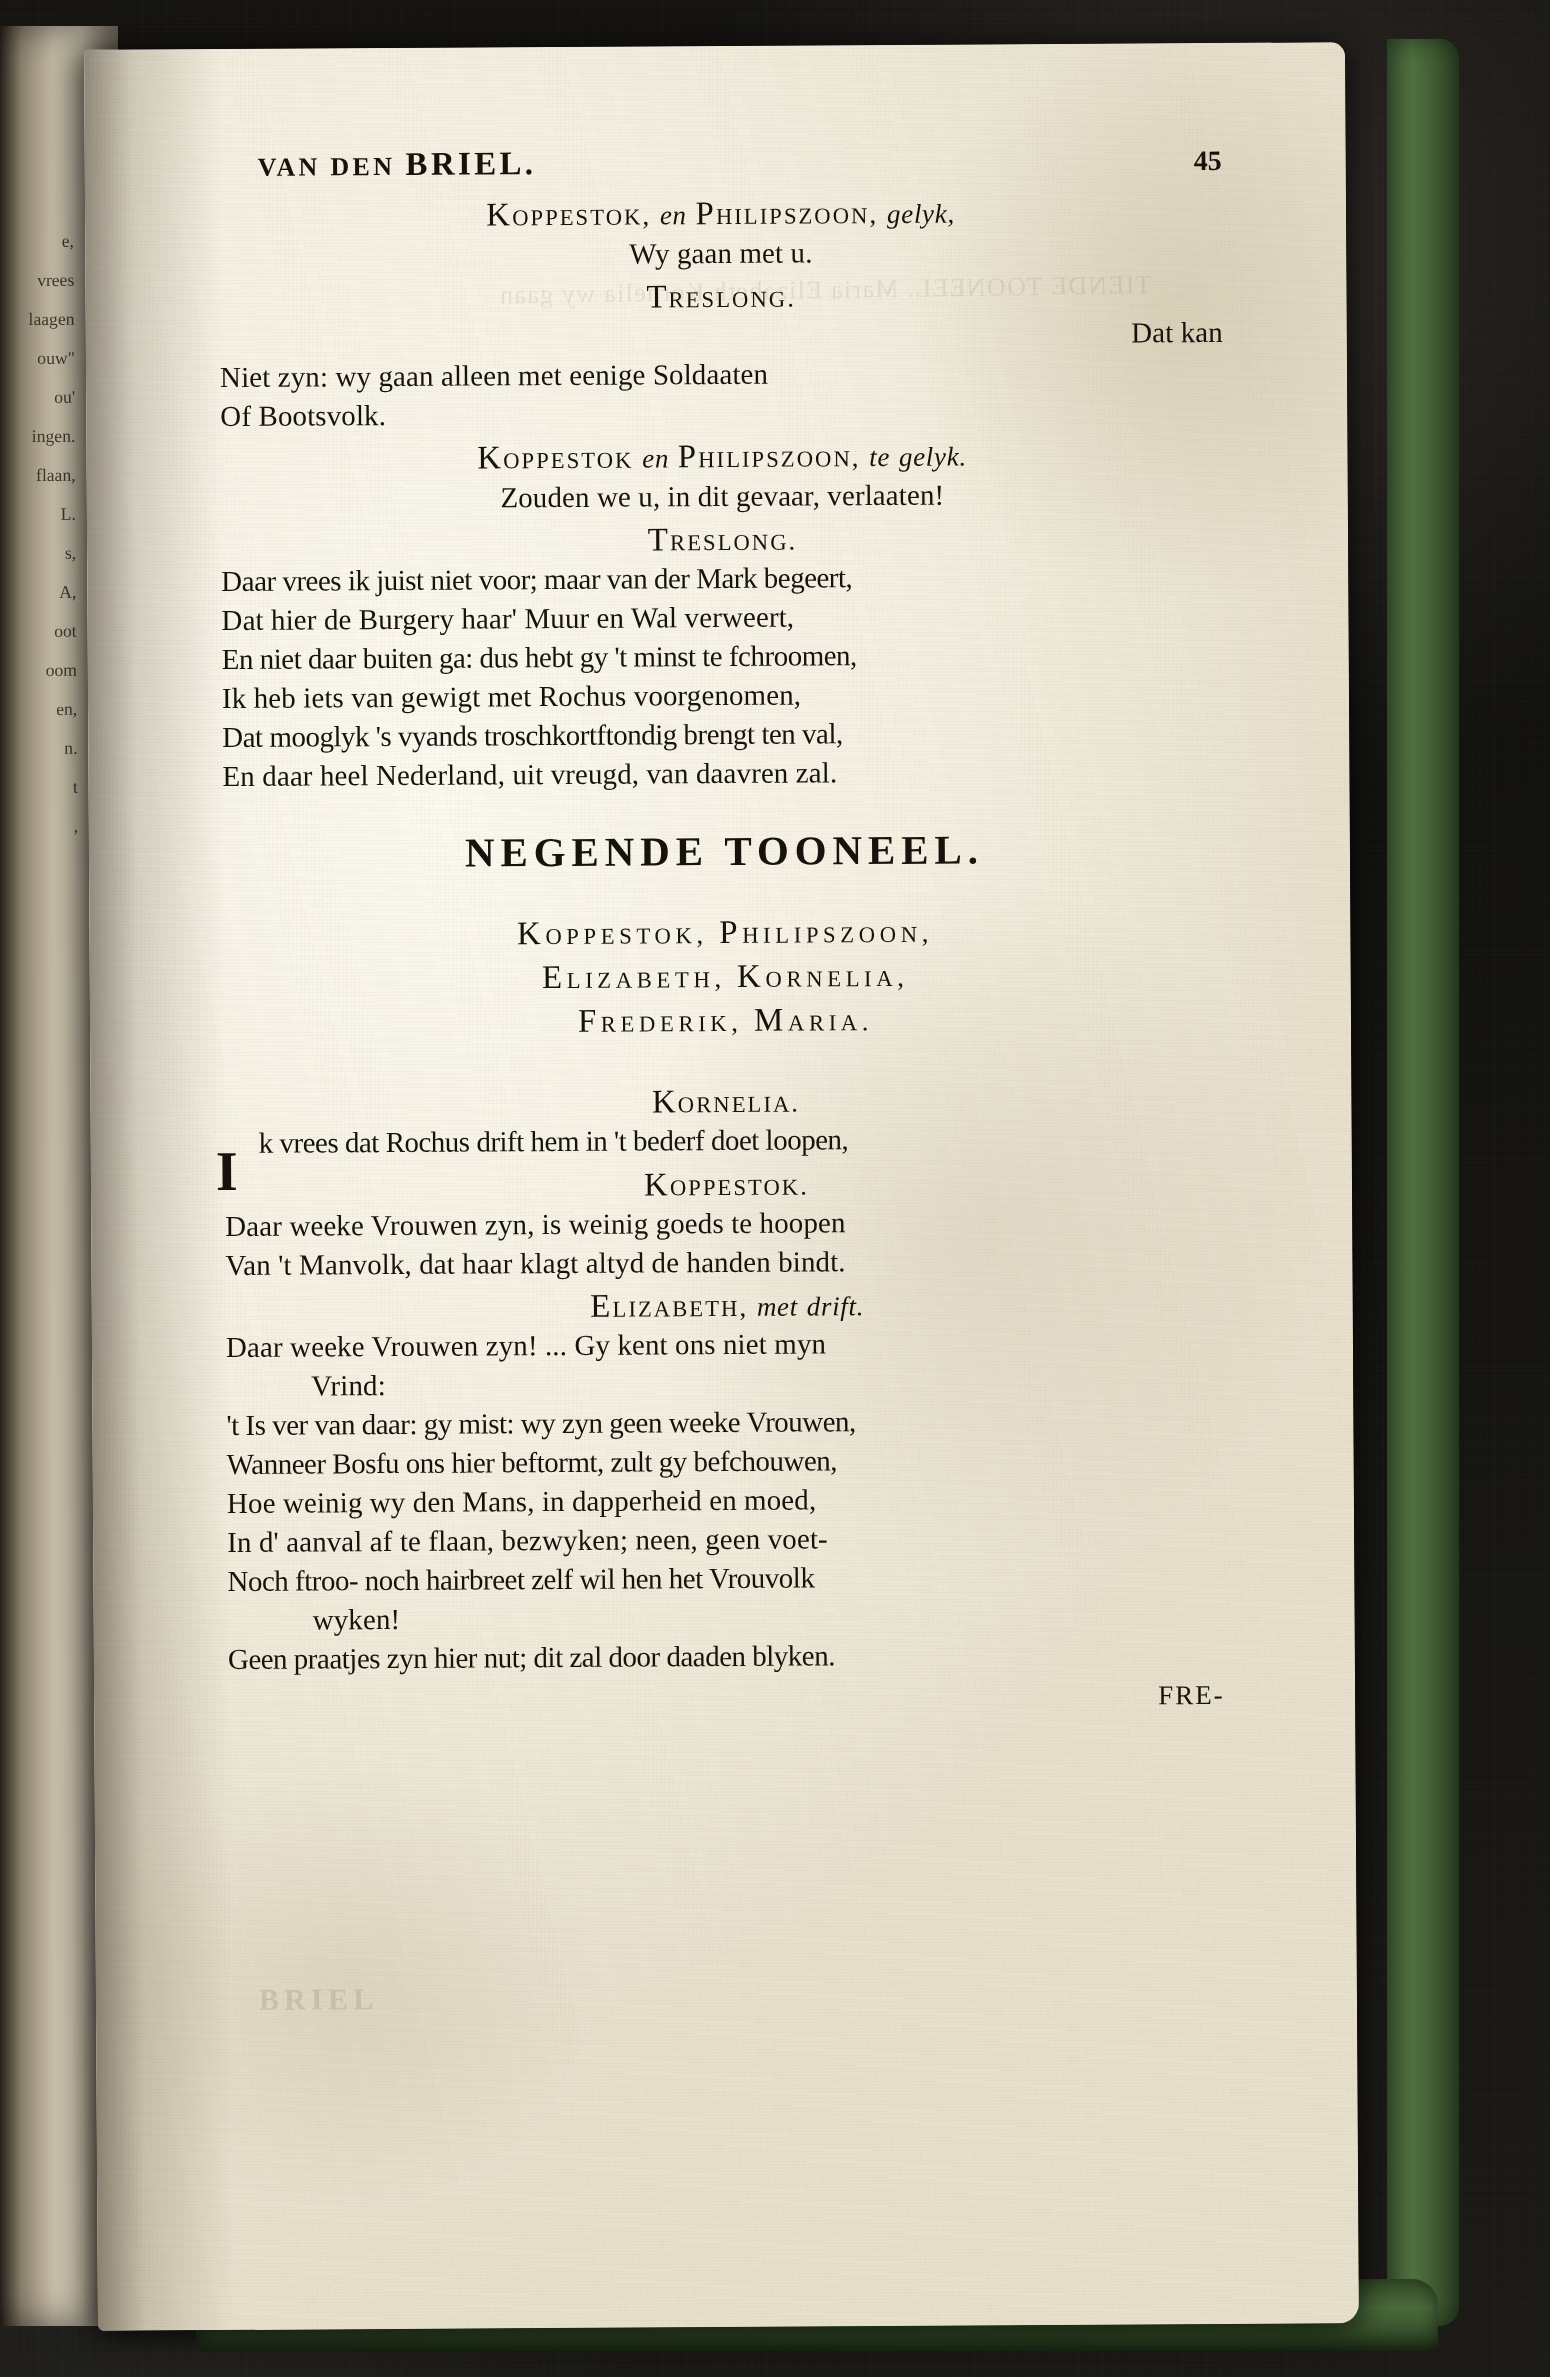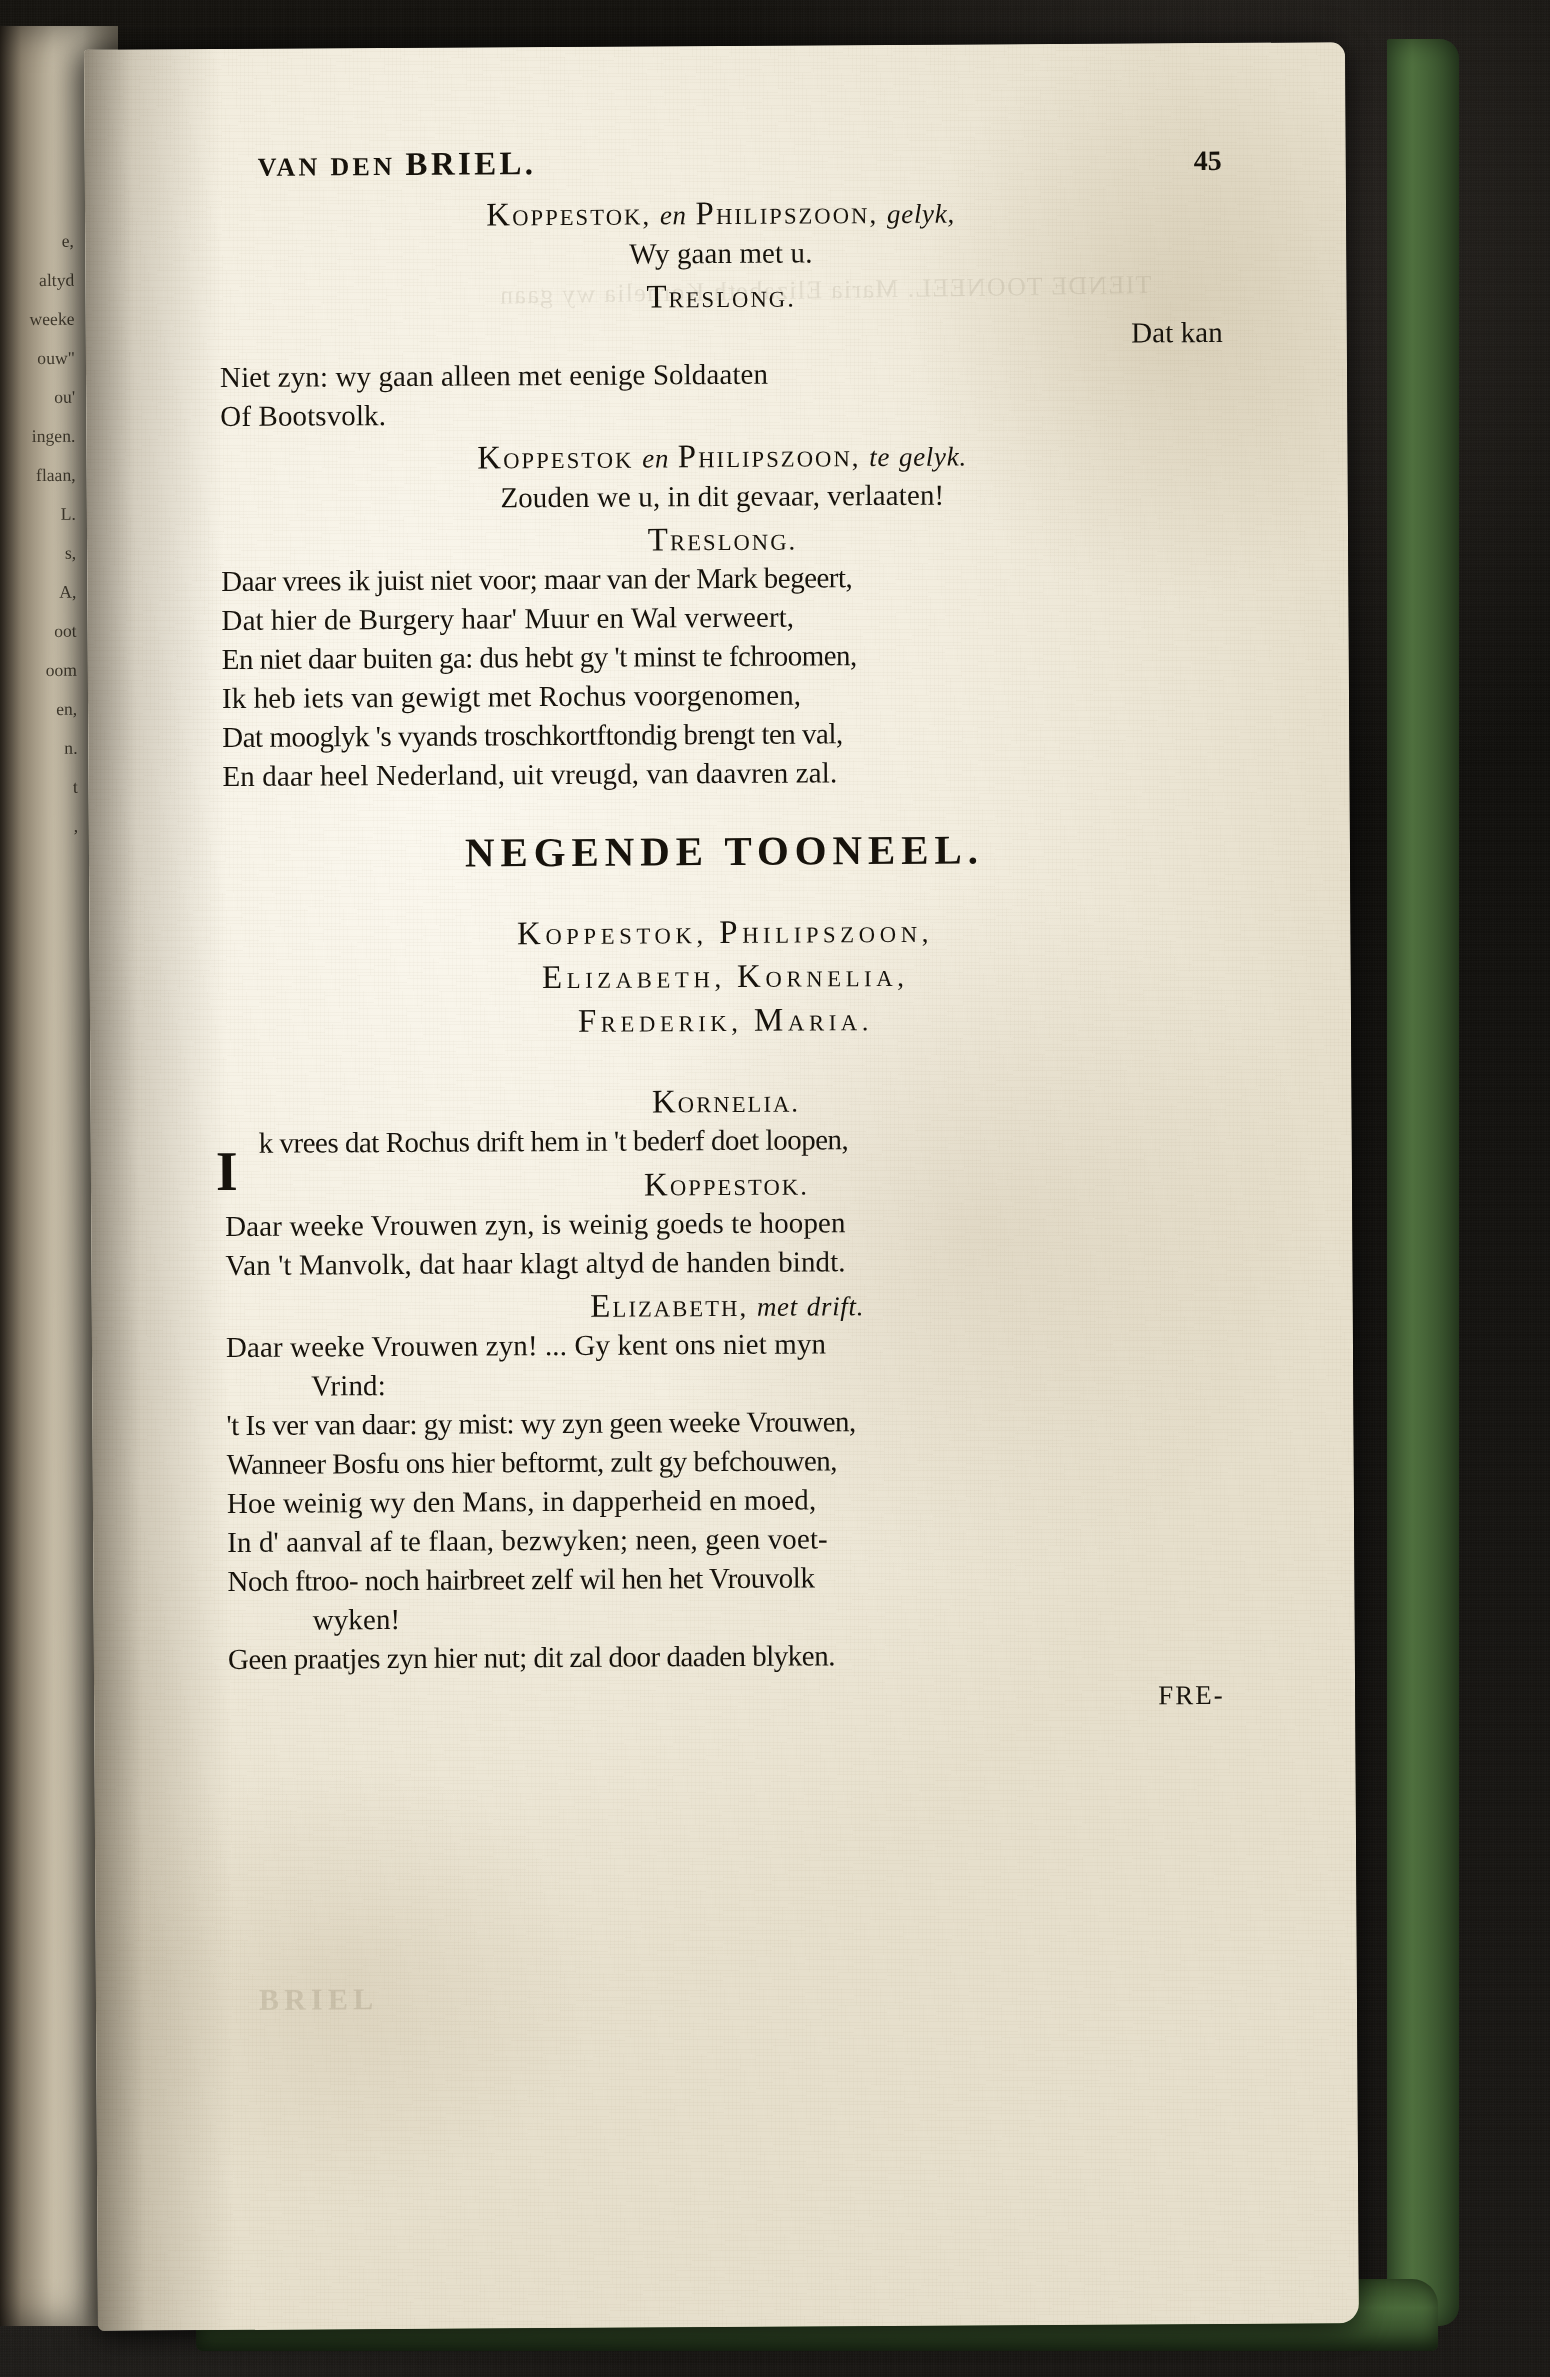--- a/index.html
+++ b/index.html
@@ -217,22 +217,22 @@
 <body>
 
 <div class="backdrop"></div>
 
 <div class="green-edge"></div>
 <div class="green-edge-bottom"></div>
 
 <div class="left-page">
   <div class="left-page-text" id="left-frag">
       <div>e,</div>
-      <div>altyd</div>
-      <div>weeke</div>
+      <div>vrees</div>
+      <div>laagen</div>
       <div>ouw"</div>
       <div>ou'</div>
       <div>ingen.</div>
       <div></div>
       <div>flaan,</div>
       <div></div>
       <div>L.</div>
       <div></div>
       <div>s,</div>
       <div>A,</div>

